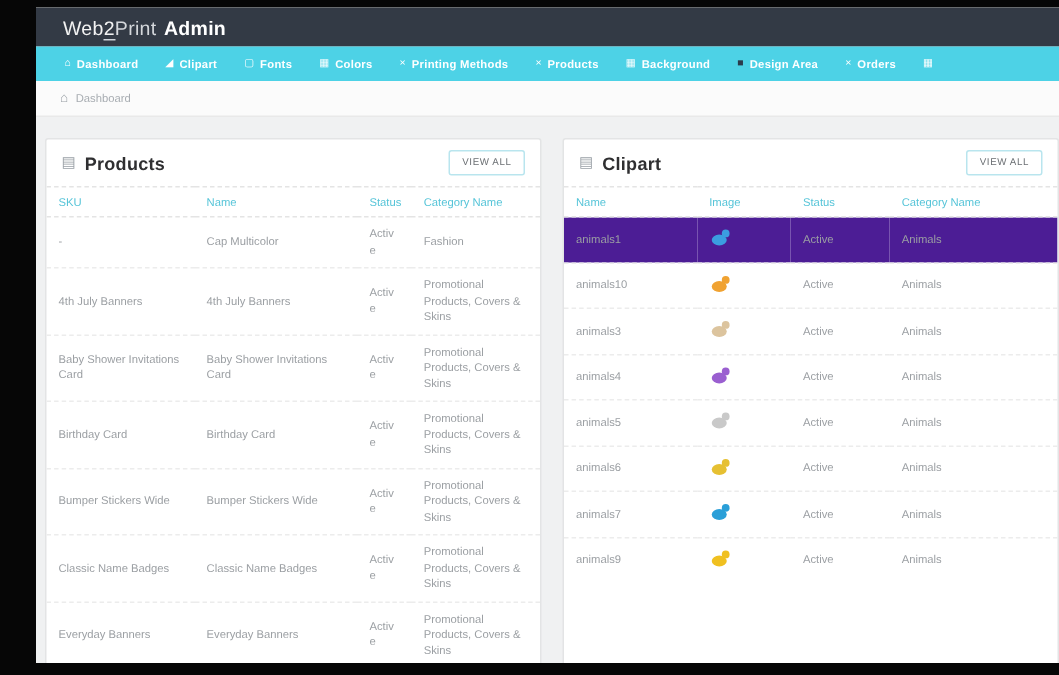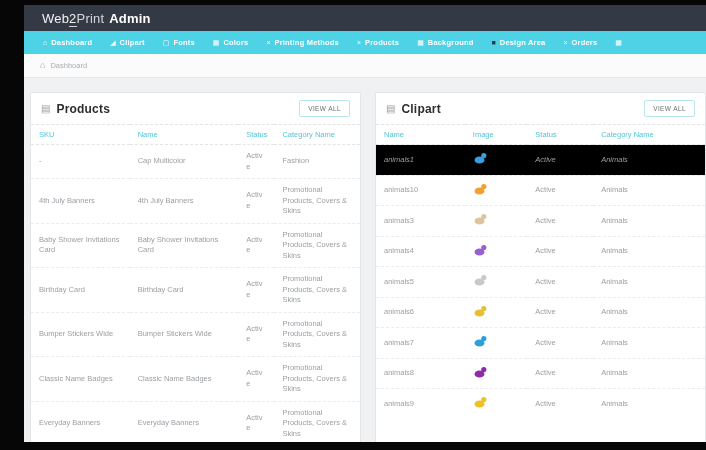--- a/index.html
+++ b/index.html
@@ -38,21 +38,21 @@
   .panel-title { font-size:12px; font-weight:700; color:#2f2f31; letter-spacing:.2px; flex:1; }
   .viewall { font-size:6.5px; color:#6b6f73; letter-spacing:.4px; background:#fff;
              border:1px solid #b9e5ee; border-radius:2px; padding:4px 8px; cursor:pointer; }
 
   table { width:100%; border-collapse:collapse; table-layout:fixed; }
   th { text-align:left; font-size:7.5px; font-weight:400; color:#55c4d8;
        padding:5px 8px; border-top:1px dashed #e4e4e4; border-bottom:1px dashed #e4e4e4; cursor:pointer; }
   td { font-size:7.5px; color:#9b9fa3; padding:6px 8px; border-bottom:1px dashed #ececec;
        vertical-align:middle; line-height:1.4; word-wrap:break-word; }
   tr:last-child td { border-bottom:none; }
-  tr.hl td { background:#000000;font-style:italic; }
+  tr.hl td { background:#4c1d95; }
 
   .t-products col.c1{width:30%} .t-products col.c2{width:33%}
   .t-products col.c3{width:11%} .t-products col.c4{width:26%}
   .t-clipart col.c1{width:27%} .t-clipart col.c2{width:19%}
   .t-clipart col.c3{width:20%} .t-clipart col.c4{width:34%}
 
   .clip-img { display:inline-block; }
 </style>
 </head>
 <body>
@@ -261,29 +261,20 @@
             <tr>
               <td>animals7</td>
               <td><svg class="clip-img" width="14" height="14" viewBox="0 0 14 14">
                   <ellipse cx="6.5" cy="9" rx="5" ry="3.6" fill="#2a9fd8"></ellipse>
                   <circle cx="10.8" cy="4.6" r="2.6" fill="#2a9fd8"></circle>
                 </svg></td>
               <td>Active</td>
               <td>Animals</td>
             </tr>
             <tr>
-              <td>animals8</td>
-              <td><svg class="clip-img" width="14" height="14" viewBox="0 0 14 14">
-                  <ellipse cx="6.5" cy="9" rx="5" ry="3.6" fill="#8e2ba8"></ellipse>
-                  <circle cx="10.8" cy="4.6" r="2.6" fill="#8e2ba8"></circle>
-                </svg></td>
-              <td>Active</td>
-              <td>Animals</td>
-            </tr>
-            <tr>
               <td>animals9</td>
               <td><svg class="clip-img" width="14" height="14" viewBox="0 0 14 14">
                   <ellipse cx="6.5" cy="9" rx="5" ry="3.6" fill="#f0c020"></ellipse>
                   <circle cx="10.8" cy="4.6" r="2.6" fill="#f0c020"></circle>
                 </svg></td>
               <td>Active</td>
               <td>Animals</td>
             </tr>
           </tbody>
       </table>

